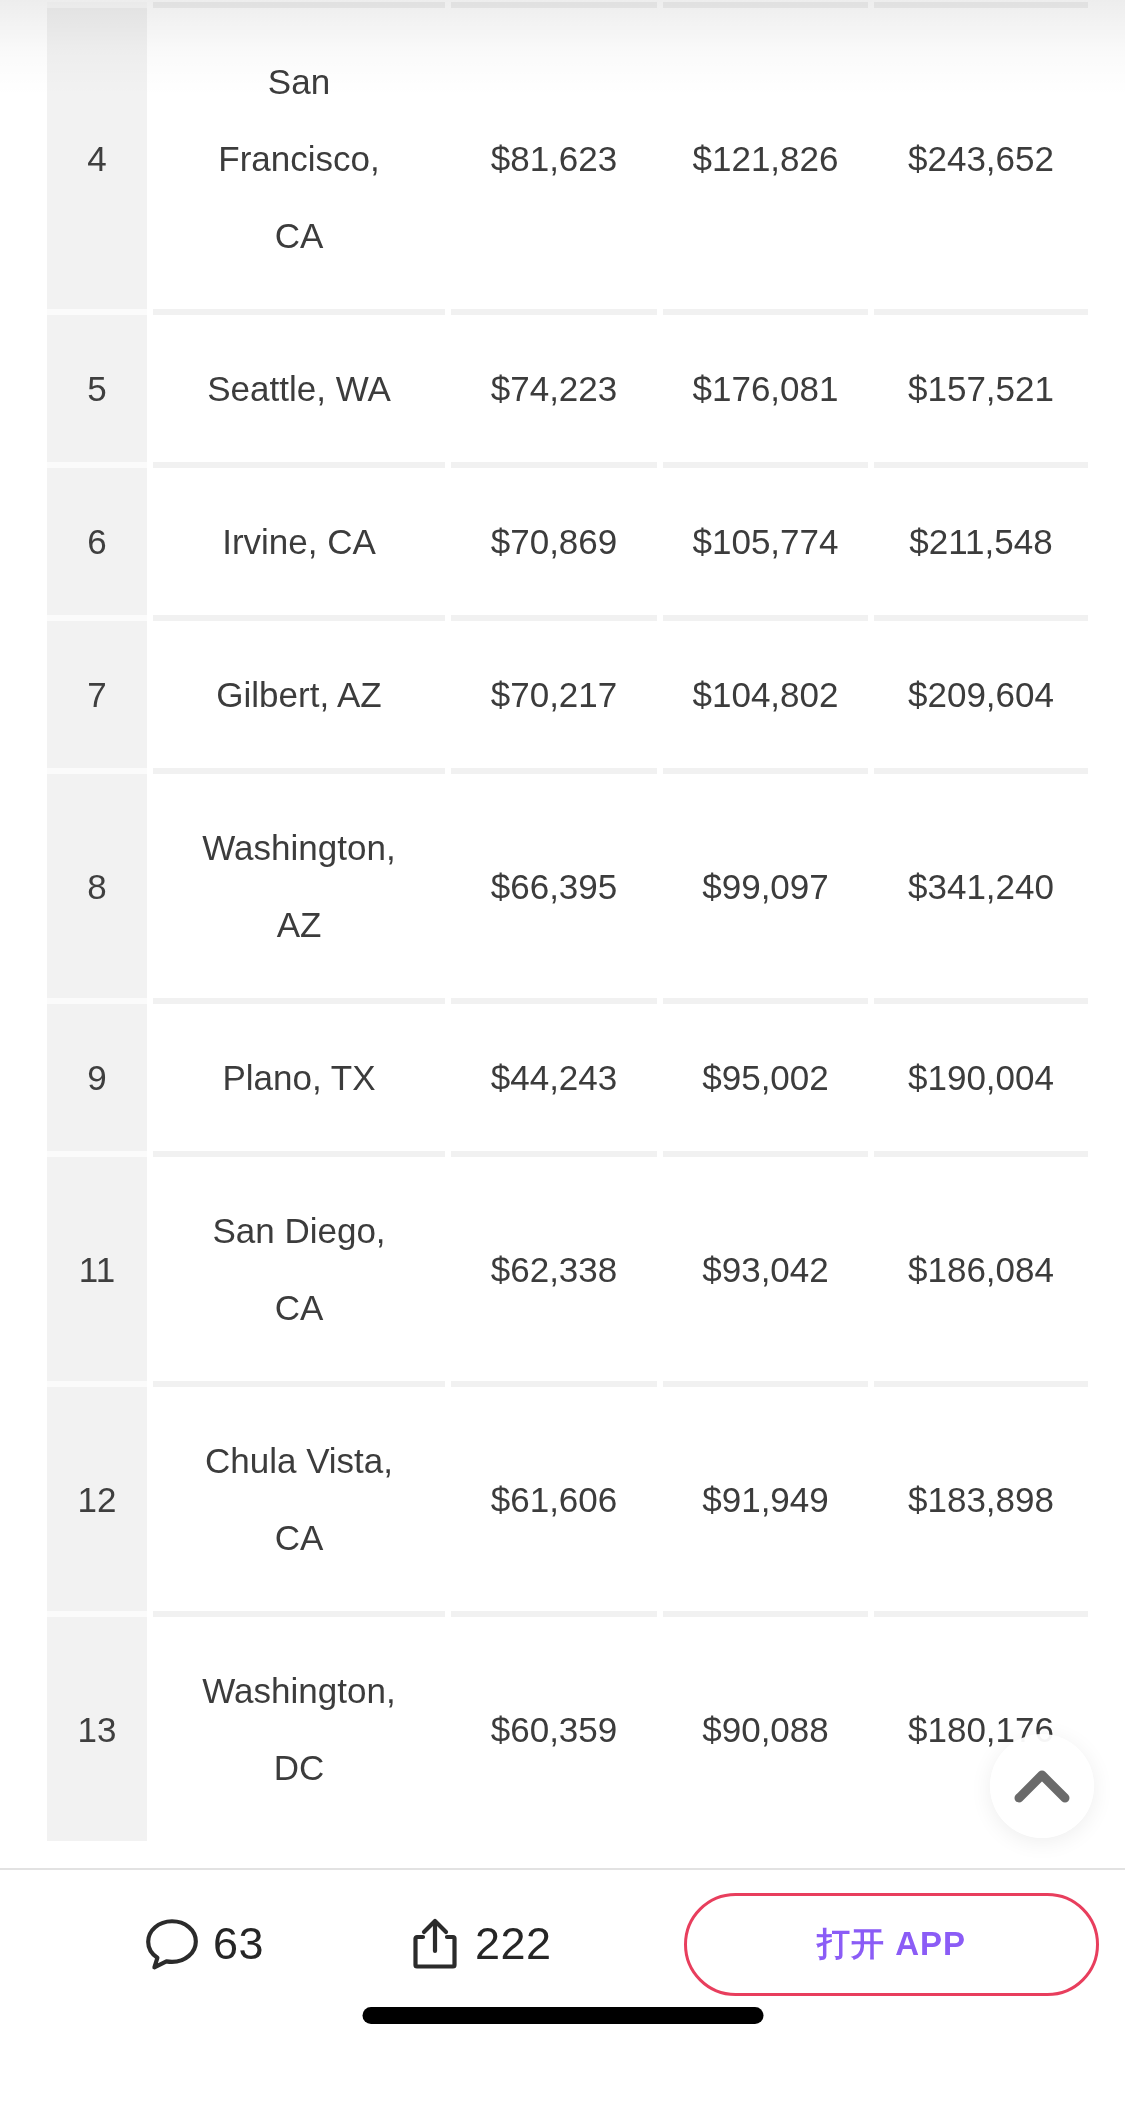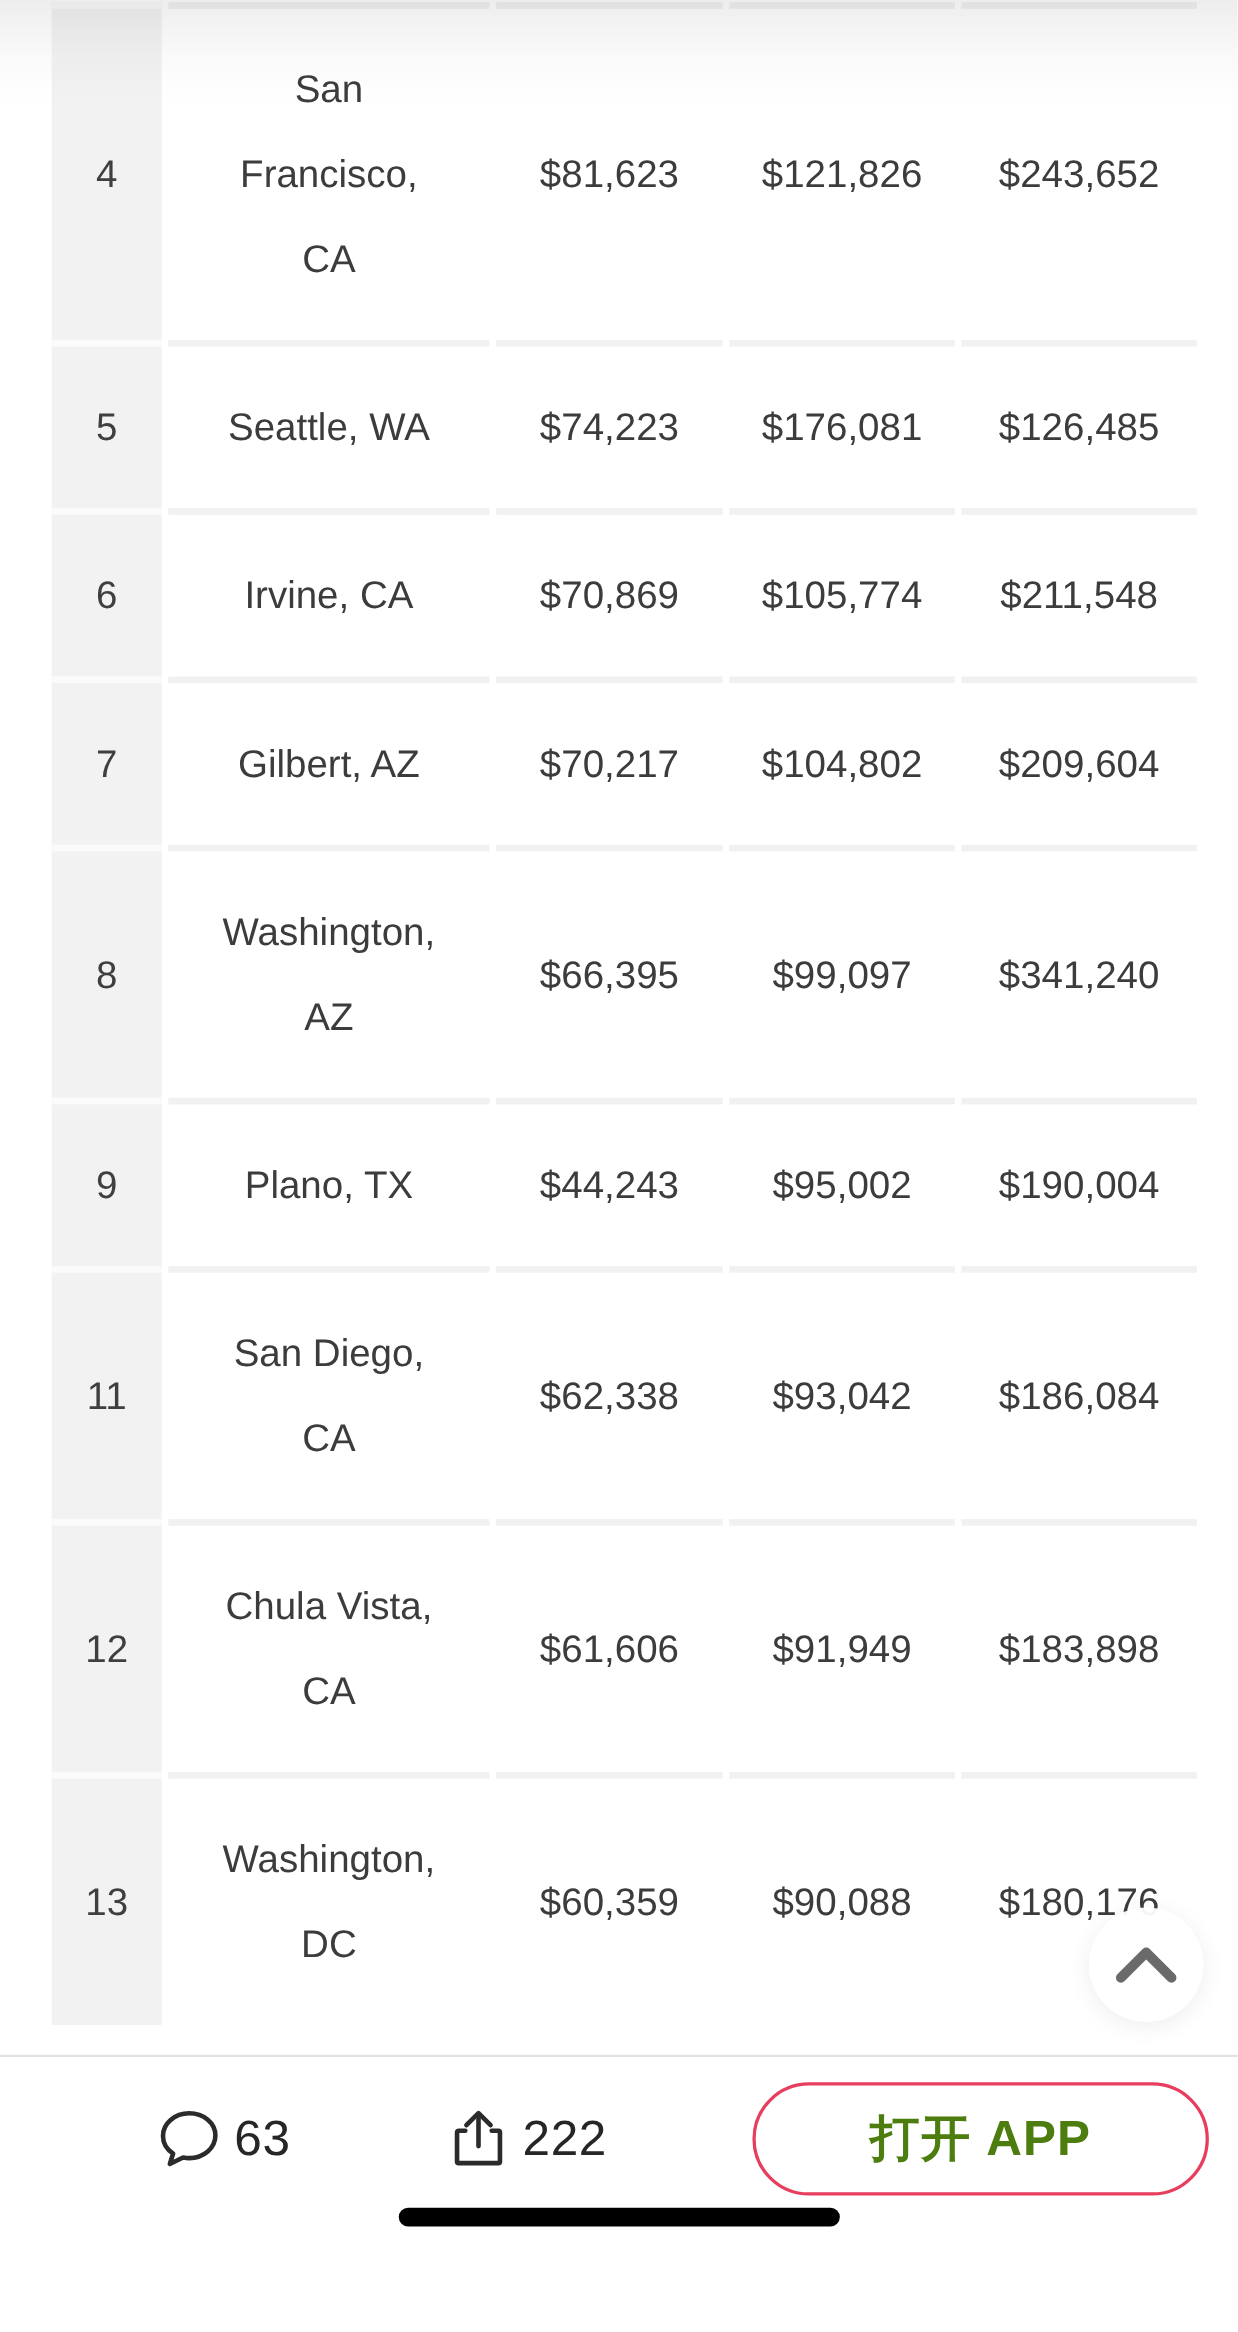--- a/index.html
+++ b/index.html
@@ -108,22 +108,22 @@
     margin-left: 12px;
     letter-spacing: 0.5px;
   }
   .open-app-btn {
     margin-left: auto;
     width: 415px;
     height: 103px;
     border: 3px solid #e83e5d;
     border-radius: 52px;
     background: #ffffff;
-    color: #4d7c0f;
-    font-size: 45px;
+    color: #8b5cf6;
+    font-size: 33px;
     font-weight: 600;
     letter-spacing: 1px;
     display: flex;
     align-items: center;
     justify-content: center;
     cursor: pointer;
     font-family: "Liberation Sans", "DejaVu Sans", sans-serif;
   }
   .home-indicator {
     position: absolute;
@@ -156,21 +156,21 @@
             <td class="city">San Francisco, CA</td>
             <td class="val">$81,623</td>
             <td class="val">$121,826</td>
             <td class="val">$243,652</td>
           </tr>
           <tr>
             <td class="rank">5</td>
             <td class="city">Seattle, WA</td>
             <td class="val">$74,223</td>
             <td class="val">$176,081</td>
-            <td class="val">$126,485</td>
+            <td class="val">$157,521</td>
           </tr>
           <tr>
             <td class="rank">6</td>
             <td class="city">Irvine, CA</td>
             <td class="val">$70,869</td>
             <td class="val">$105,774</td>
             <td class="val">$211,548</td>
           </tr>
           <tr>
             <td class="rank">7</td>

